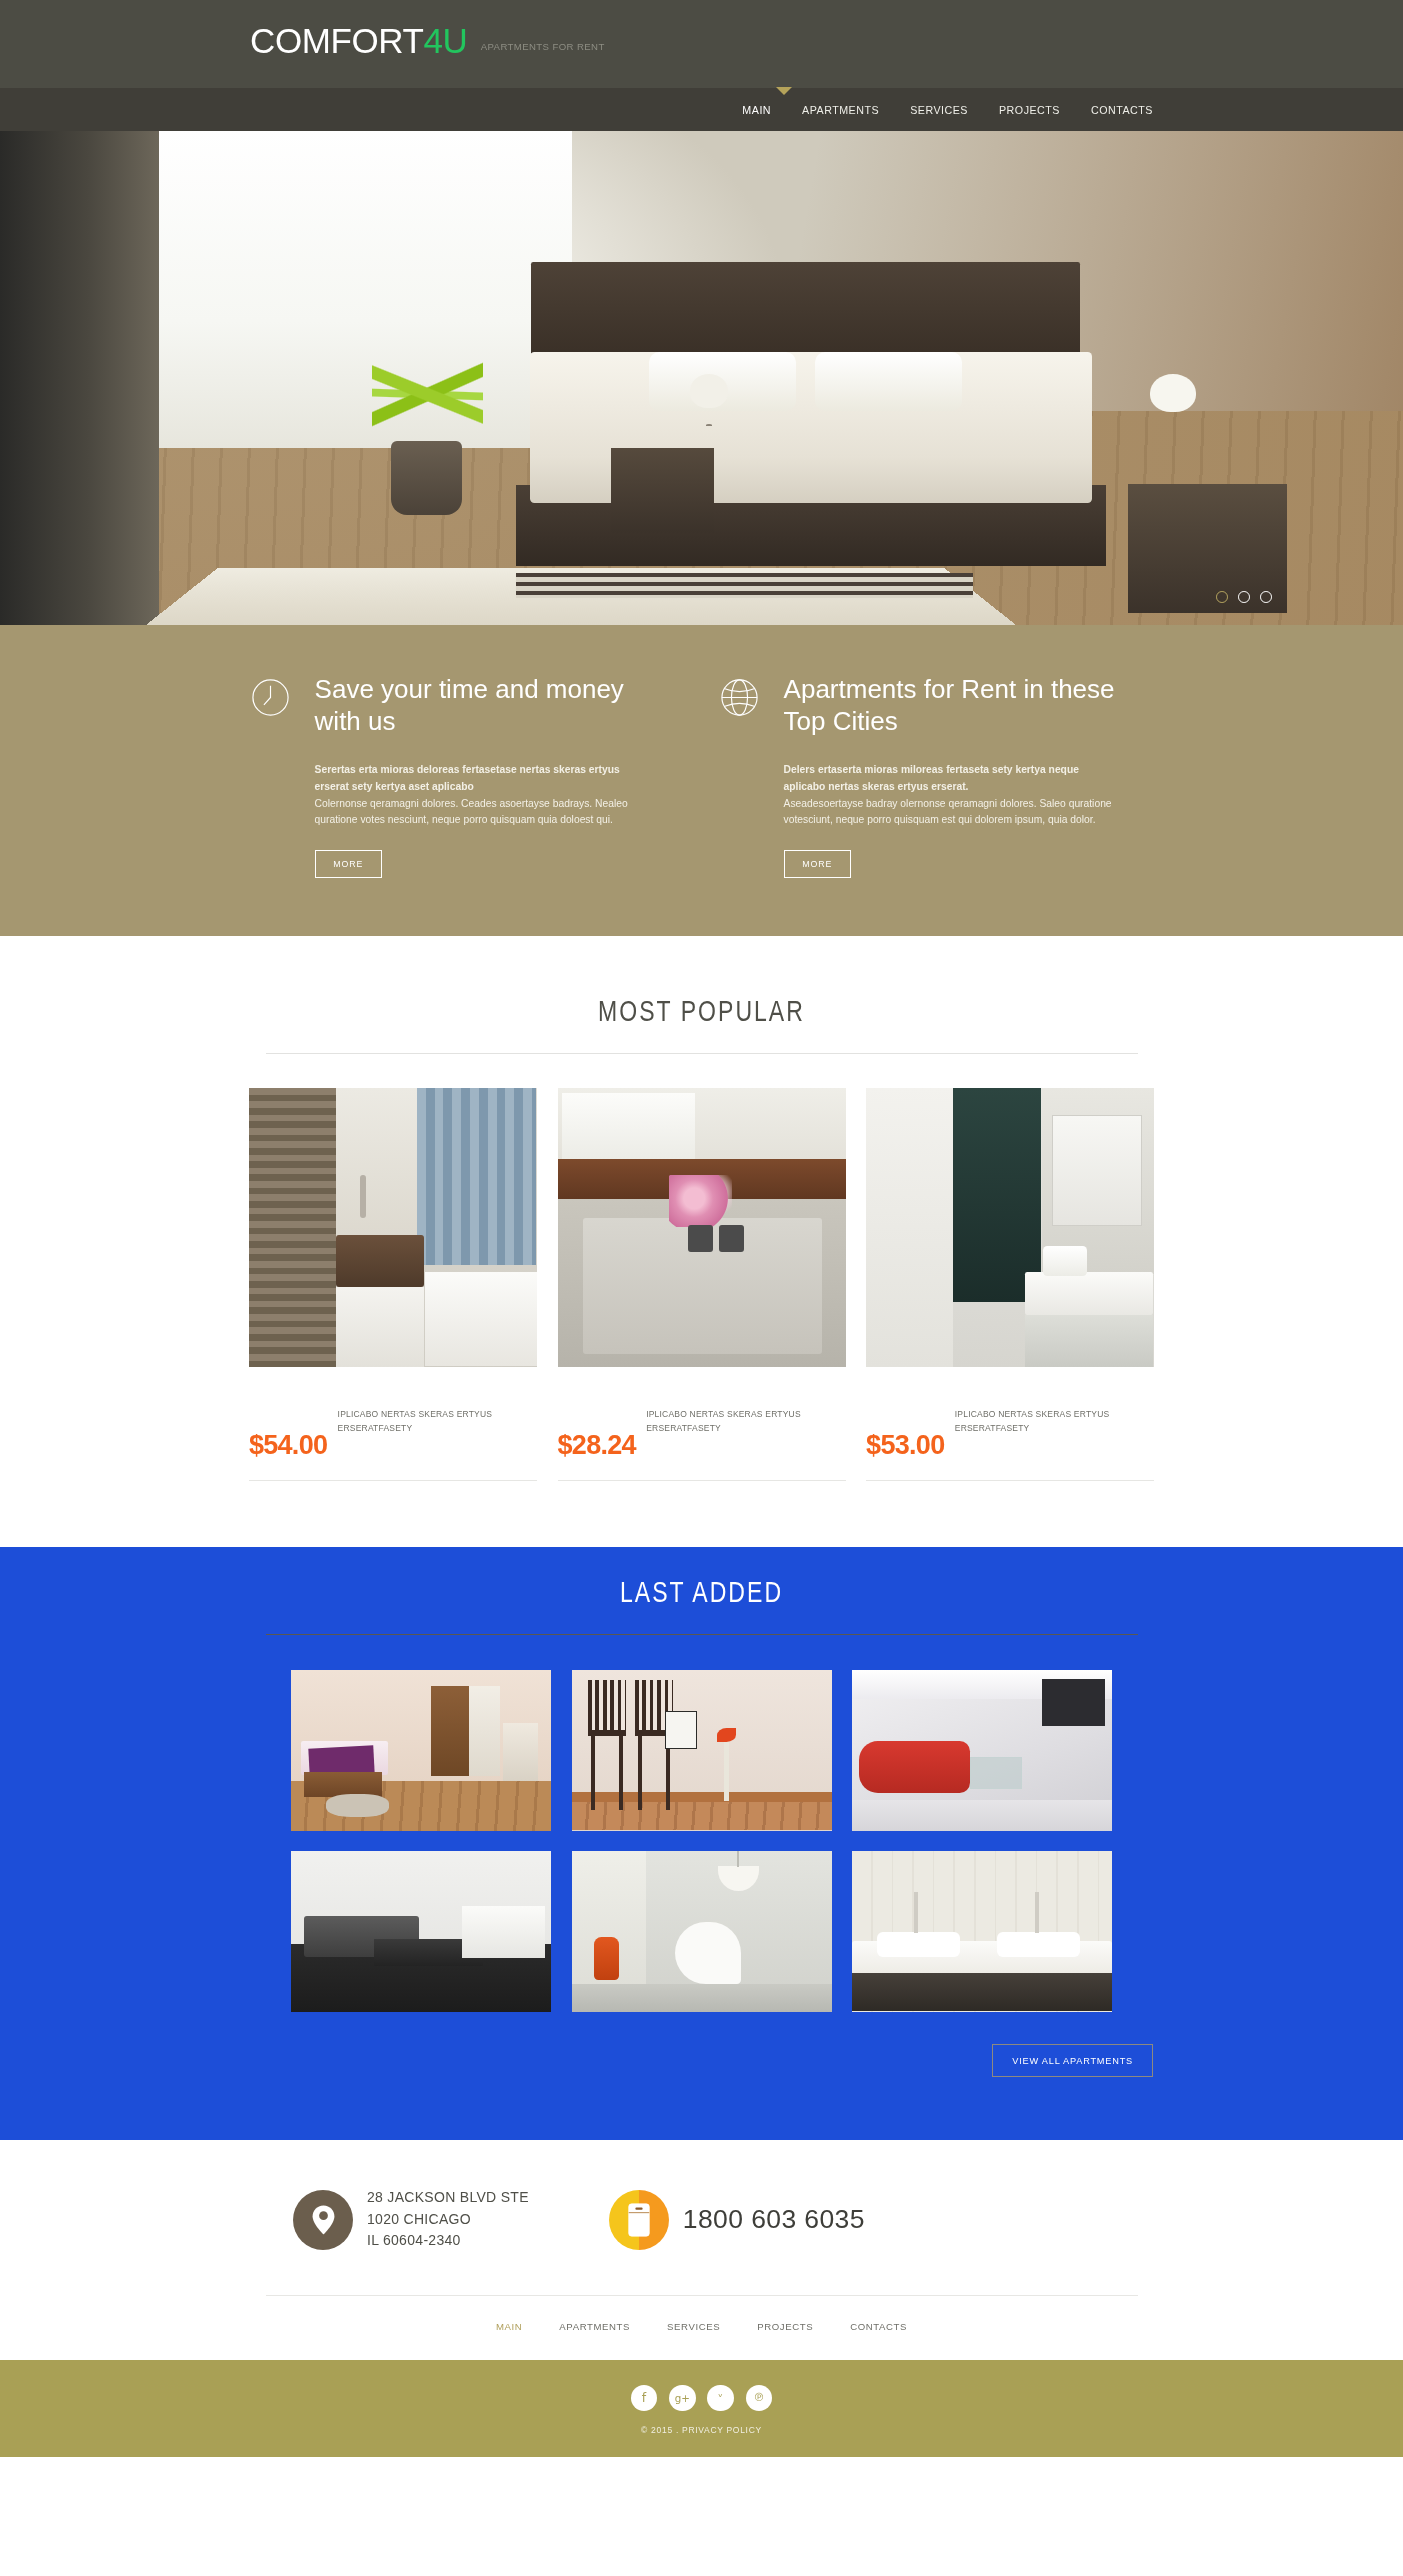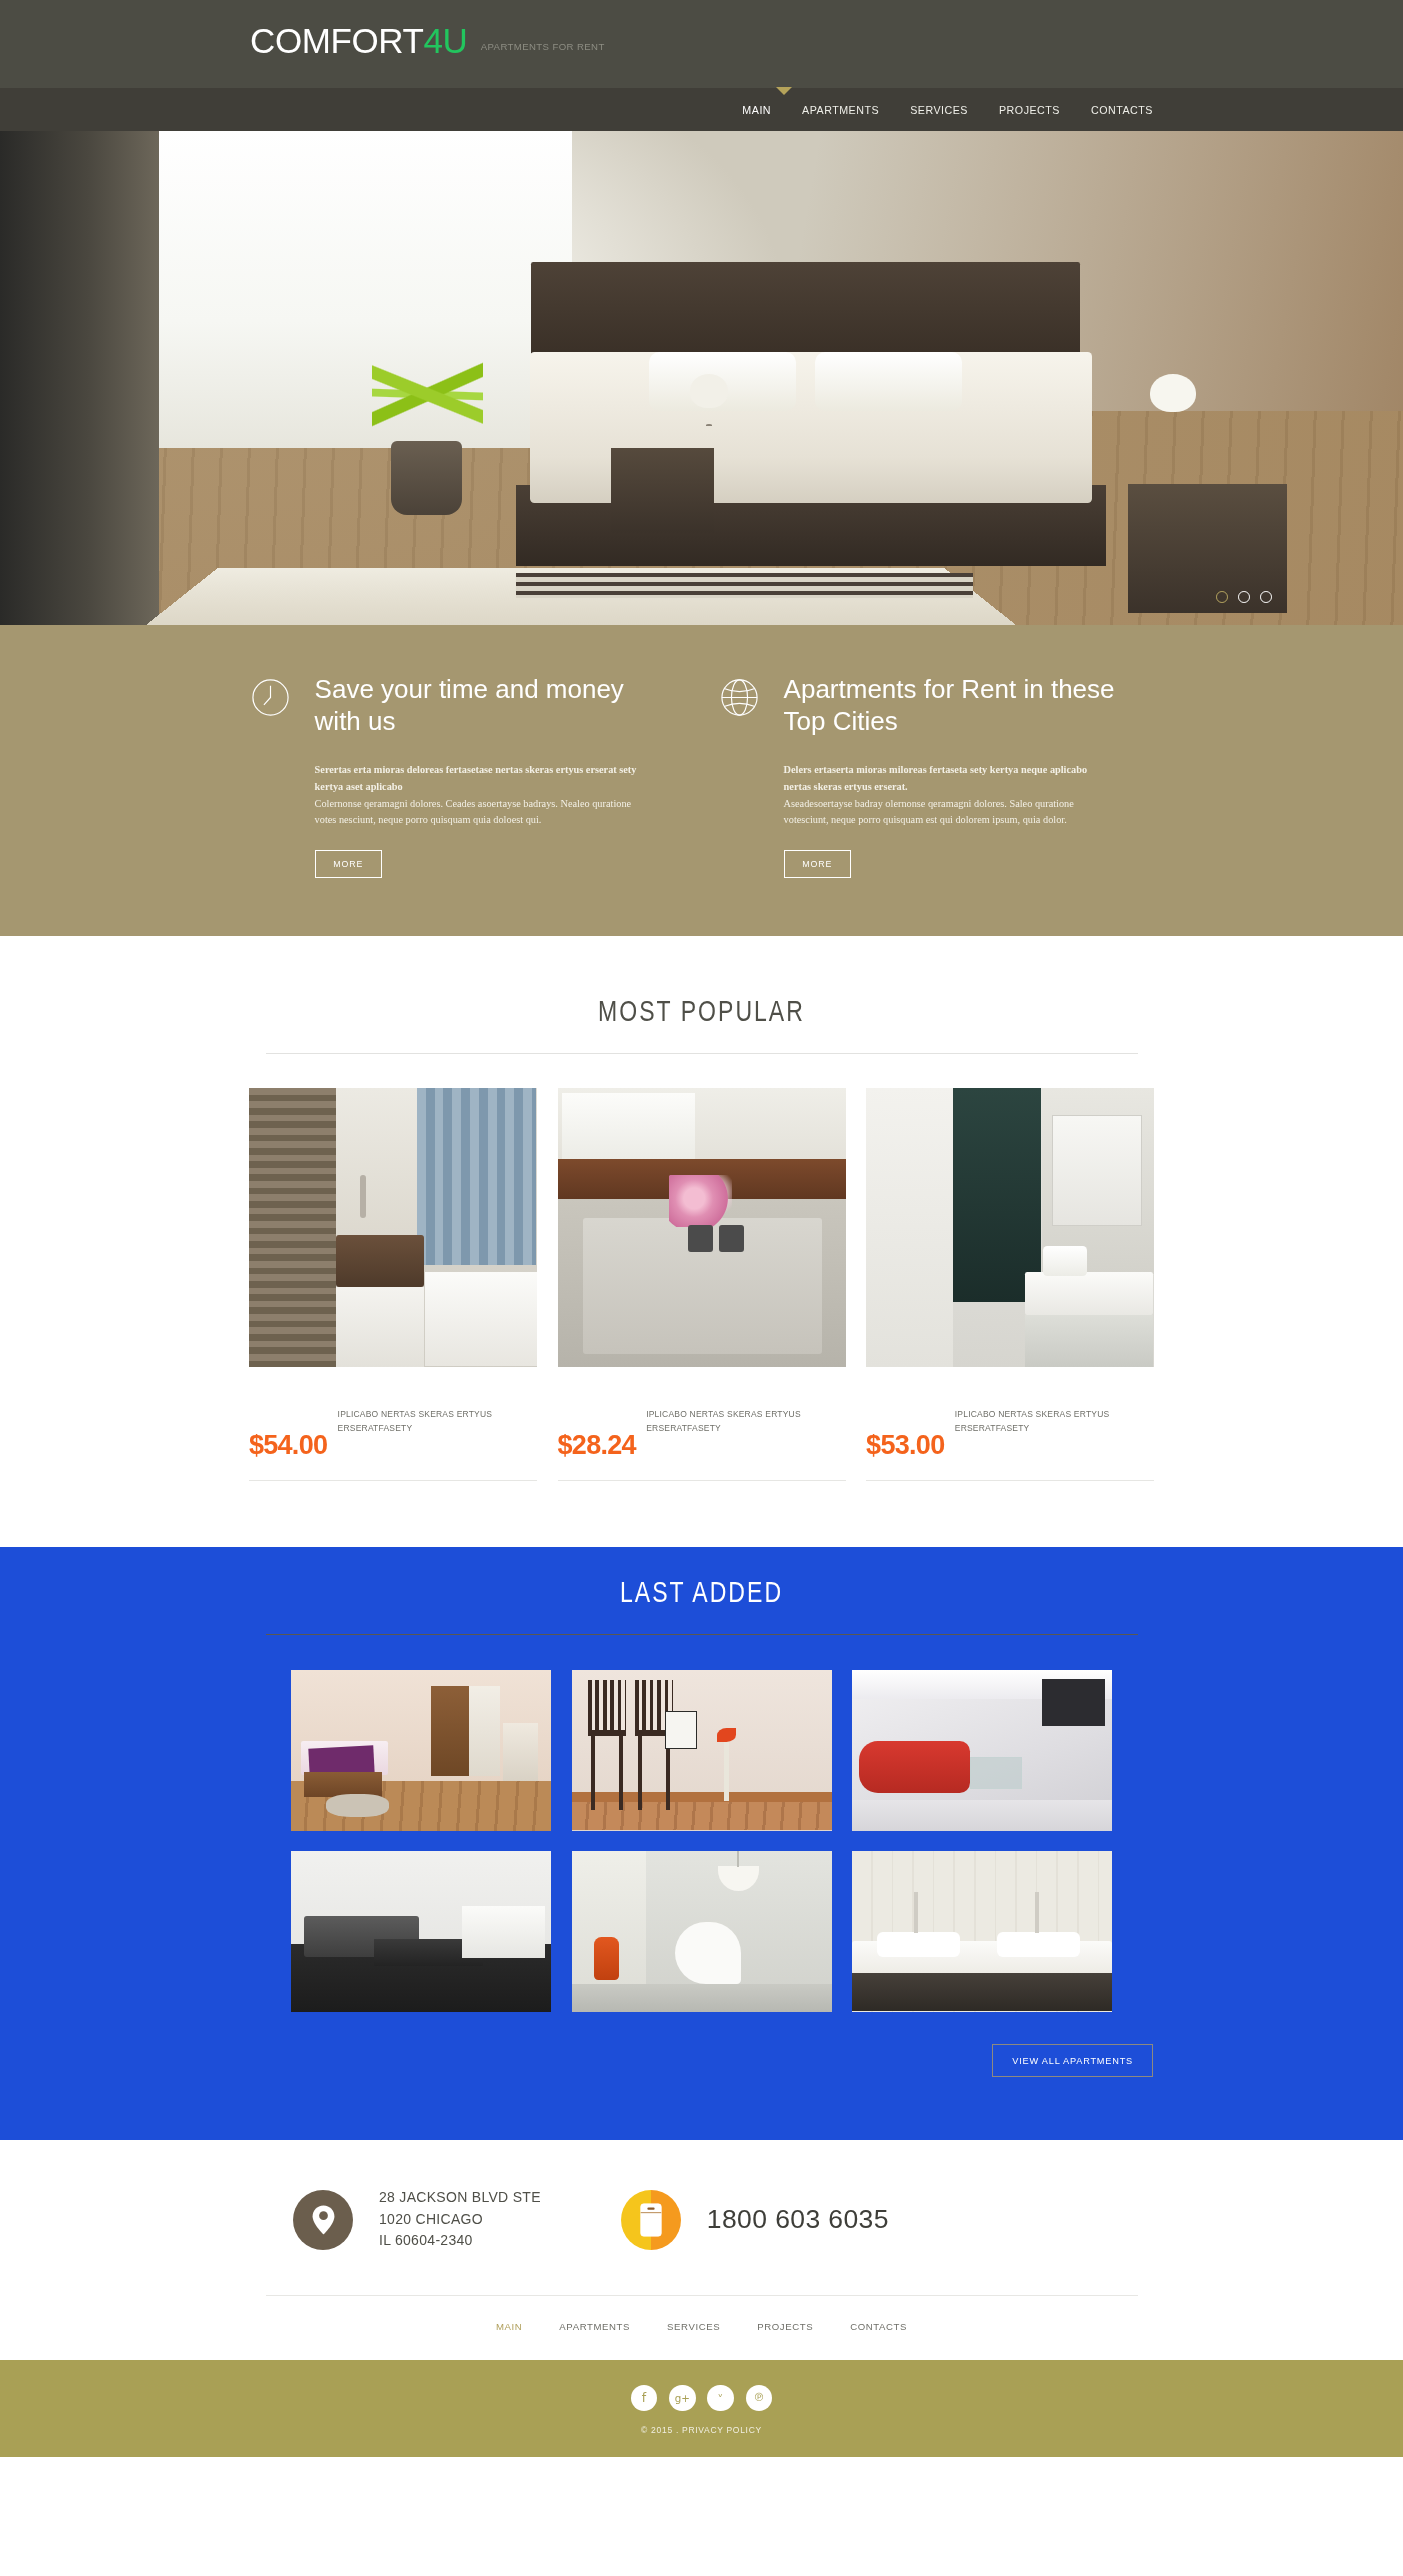--- a/index.html
+++ b/index.html
@@ -194,21 +194,20 @@
     color: #ffffff;
     font-size: 26px;
     line-height: 1.22;
     font-weight: 400;
     margin-bottom: 25px;
   }
   .feat-body {
     color: #f3f0e6;
     font-size: 10.3px;
     line-height: 1.62;
-    font-family: Liberation Serif, serif;
   }
   .feat-body .lead { font-weight: bold; display: block; }
   .btn-outline-light {
     display: inline-block;
     margin-top: 20.6px;
     border: 0.7px solid #ffffff;
     color: #ffffff;
     background: transparent;
     font-size: 8.8px;
     letter-spacing: 0.9px;
@@ -310,21 +309,21 @@
   }
 
   
   .contact { background: #ffffff; padding: 47px 0 0; }
   .contact-row {
     display: flex;
     align-items: center;
     gap: 80px;
     padding-left: 43px;
   }
-  .contact-item { display: flex; align-items: center; gap: 26px; }
+  .contact-item { display: flex; align-items: center; gap: 14px; }
   .circle-icon {
     width: 60px; height: 60px; border-radius: 50%;
     display: flex; align-items: center; justify-content: center;
     flex: 0 0 auto;
   }
   .circle-brown { background: #6b5e4d; }
   .circle-yellow { background: linear-gradient(90deg,#f5c51c 0 50%, #f59a1e 50% 100%); }
   .address {
     font-size: 14px;
     line-height: 1.55;

